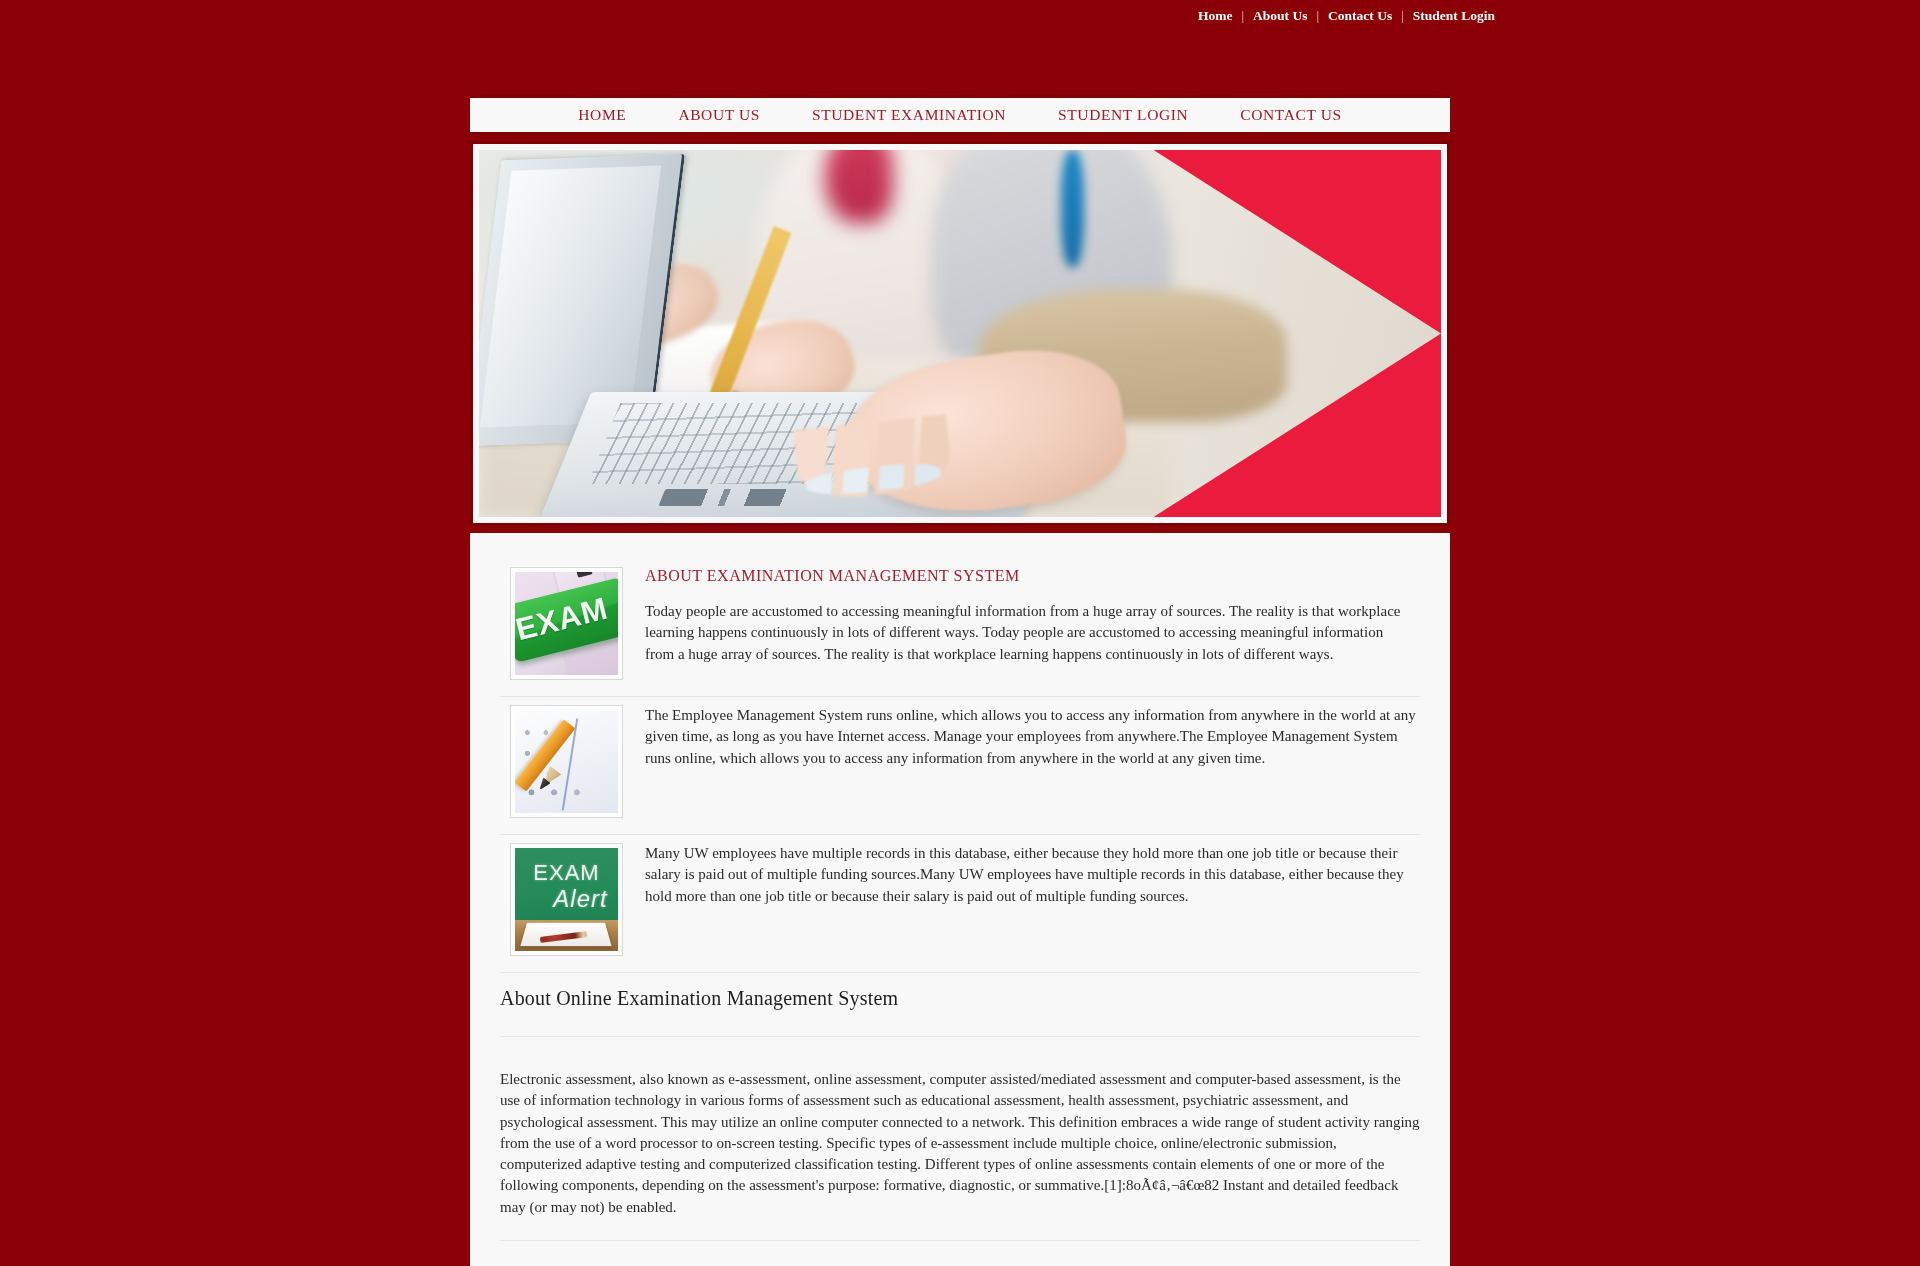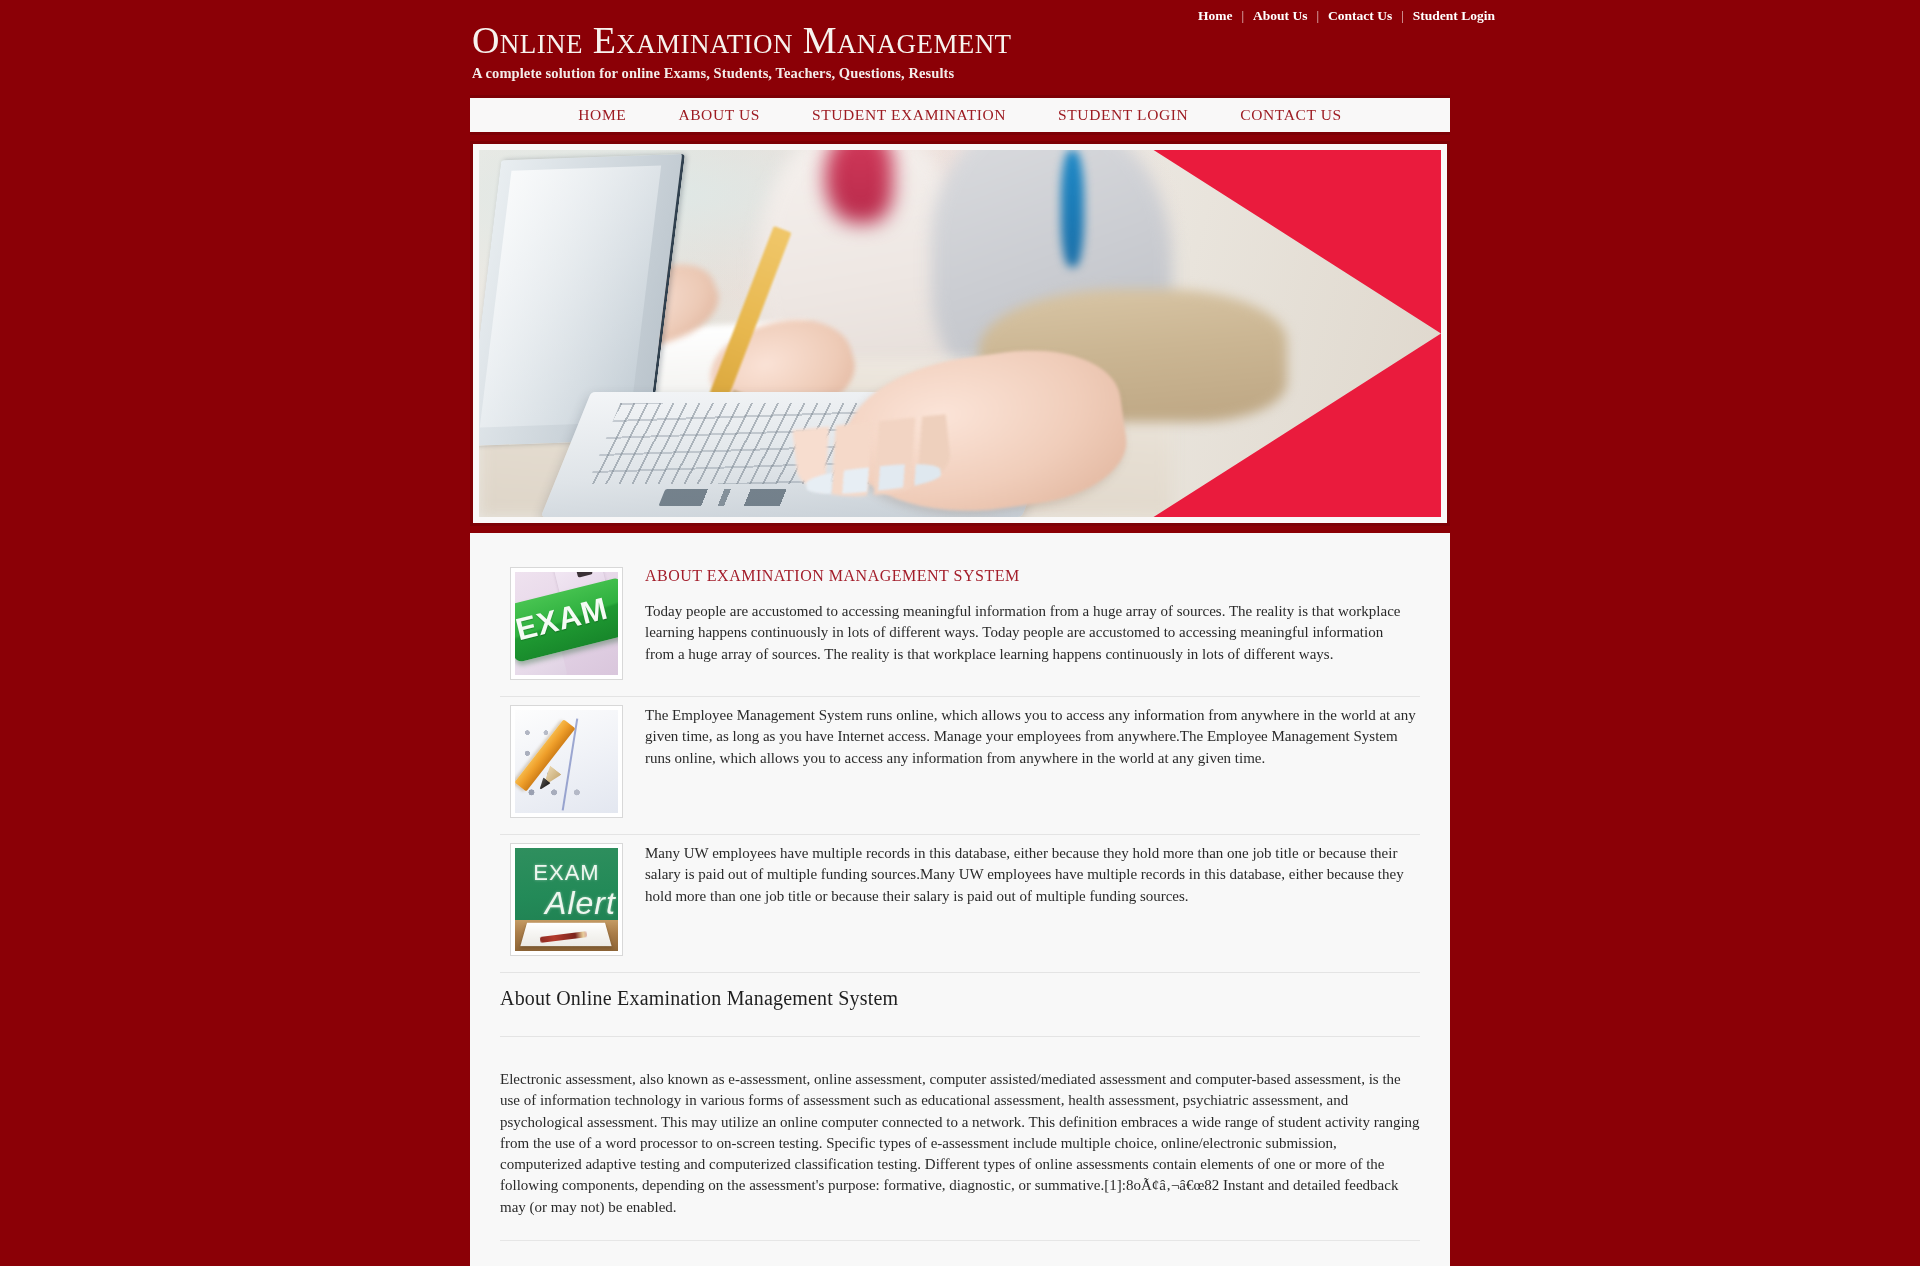--- a/index.html
+++ b/index.html
@@ -412,21 +412,21 @@
   .t3 { background: linear-gradient(175deg,#2f8f5e 0%, #238a58 45%, #1d7a4e 100%); }
   .t3 .chalk1, .t3 .chalk2 {
     position: absolute; left: 0; right: 0;
     text-align: center;
     color: #eef7ef;
     font-family: "Liberation Sans", sans-serif;
     letter-spacing: 1px;
     text-shadow: 0 0 3px rgba(255,255,255,0.45);
   }
   .t3 .chalk1 { top: 12%; font-size: 22px; }
-  .t3 .chalk2 { top: 36%; font-size: 32px; font-style: italic; margin-left: 28px; }
+  .t3 .chalk2 { top: 36%; font-size: 24px; font-style: italic; margin-left: 28px; }
   .t3 .board-shelf {
     position: absolute; left: 0; right: 0; bottom: 0;
     height: 30%;
     background: linear-gradient(180deg,#c49a63 0%, #a97c48 45%, #8e6536 100%);
   }
   .t3 .board-paper {
     position: absolute; left: 9%; bottom: 5%;
     width: 82%; height: 24%;
     background: linear-gradient(180deg,#ffffff 0%,#eceae5 100%);
     transform: perspective(60px) rotateX(22deg);
@@ -489,24 +489,20 @@
   <div class="topnav">
     <a href="#">Home</a>
     <span class="divider">|</span>
     <a href="#">About Us</a>
     <span class="divider">|</span>
     <a href="#">Contact Us</a>
     <span class="divider">|</span>
     <a href="#">Student Login</a>
   </div>
 
-  <div class="masthead">
-    <h1 class="site-title">Online Examination Management</h1>
-    <div class="site-tagline">A complete solution for online Exams, Students, Teachers, Questions, Results</div>
-  </div>
 
   <div class="shell">
 
     <nav class="mainnav">
       <ul>
         <li>
             <a href="#">HOME</a>
           </li>
         <li>
             <a href="#">ABOUT US</a>

